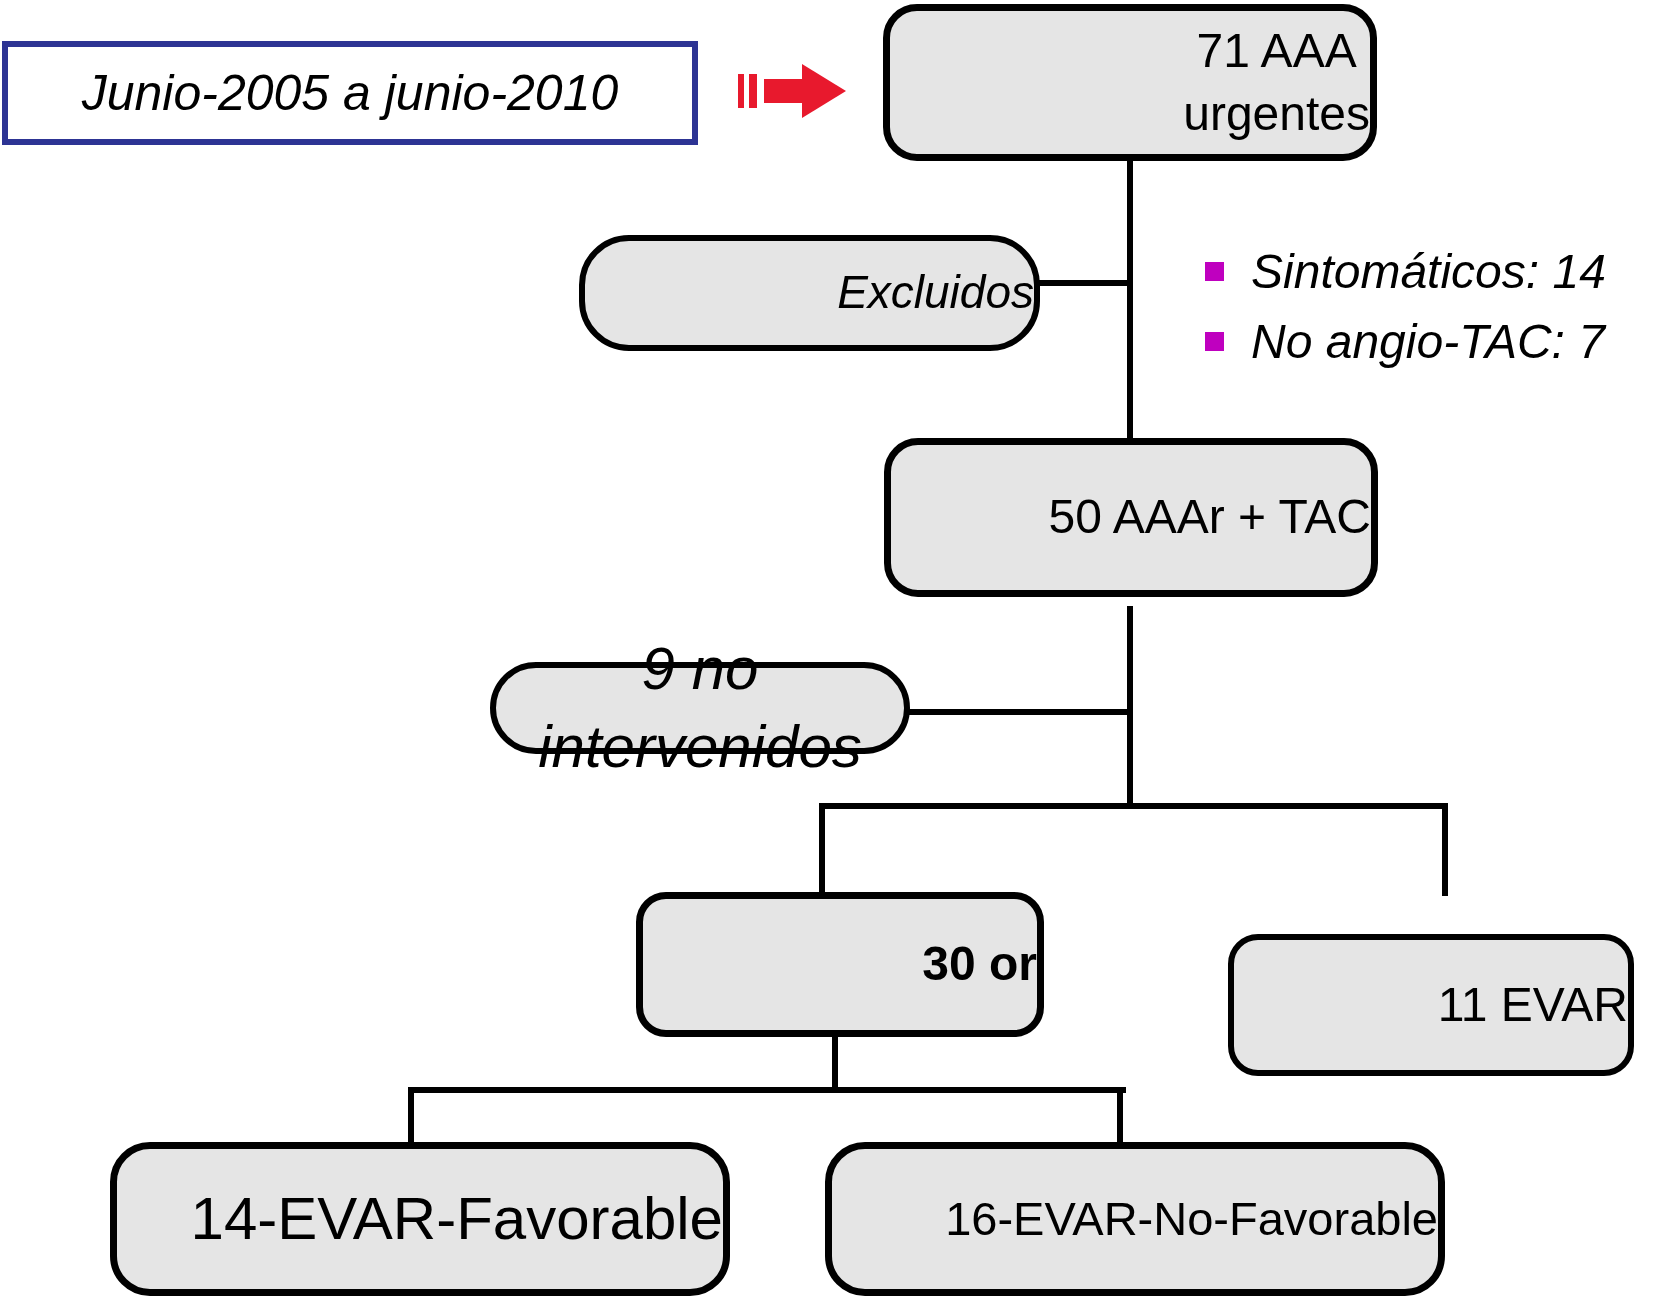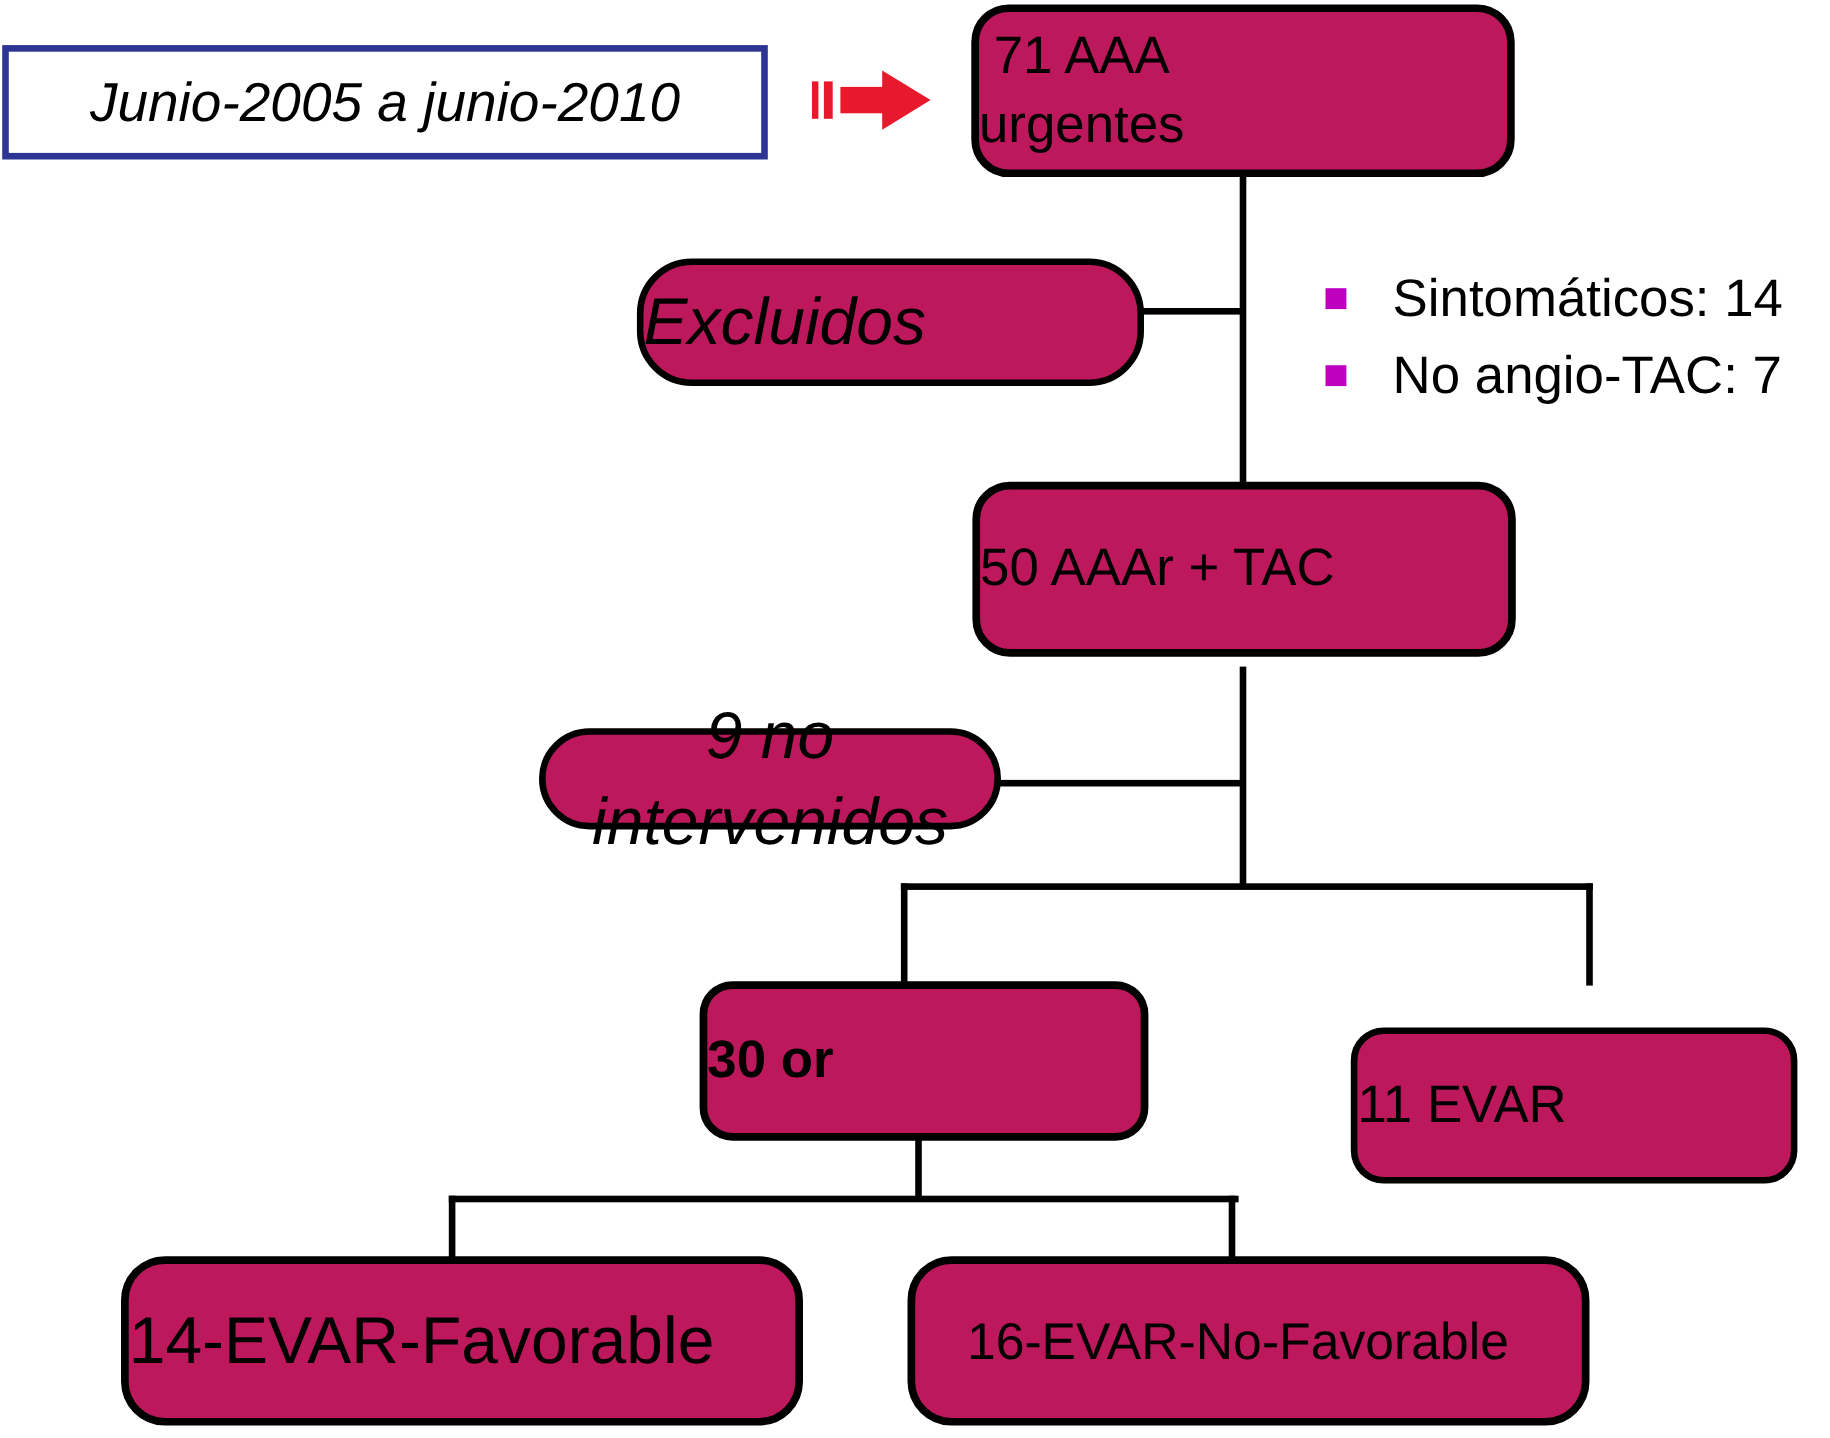--- a/index.html
+++ b/index.html
@@ -11,34 +11,34 @@
     font-family: "Liberation Sans", sans-serif;
     color: #000000;
     overflow: hidden;
   }
   .abs { position: absolute; box-sizing: border-box; }
 
   
   .node {
     border: 7px solid #000;
     border-radius: 34px;
-    background: #be185d;
+    background: #e5e5e5;
     display: flex;
     align-items: center;
-    justify-content: flex-start;
+    justify-content: flex-end;
     text-align: center;
     font-size: 48px;
     line-height: 1.3;
     z-index: 2;
   }
   .node.thin { border-width: 6px; }
   .node.side {
     border-radius: 50px;
     font-style: italic;
-    font-size: 60px;
+    font-size: 46px;
   }
 
   
   .period {
     border: 6px solid #0369a1;
     background: #fff;
     display: flex;
     align-items: center;
     justify-content: center;
     font-size: 50px;
@@ -46,23 +46,24 @@
     z-index: 2;
   }
 
   
   .line { background: #000; z-index: 1; }
 
   
   .reason {
     display: flex;
     align-items: center;
-    gap: 42px;
+    gap: 27px;
     height: 62px;
     font-size: 48px;
+    font-style: italic;
     white-space: nowrap;
     z-index: 2;
   }
   .bullet {
     width: 19px;
     height: 19px;
     background: #bf00bf;
     flex: 0 0 auto;
   }
 

